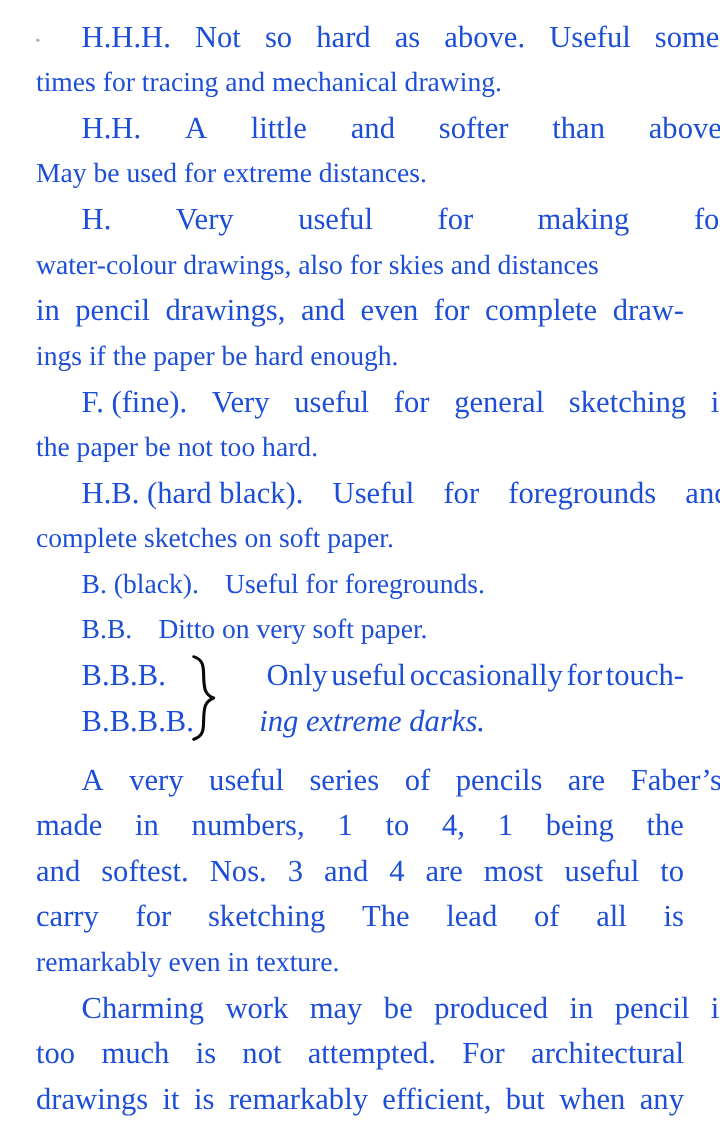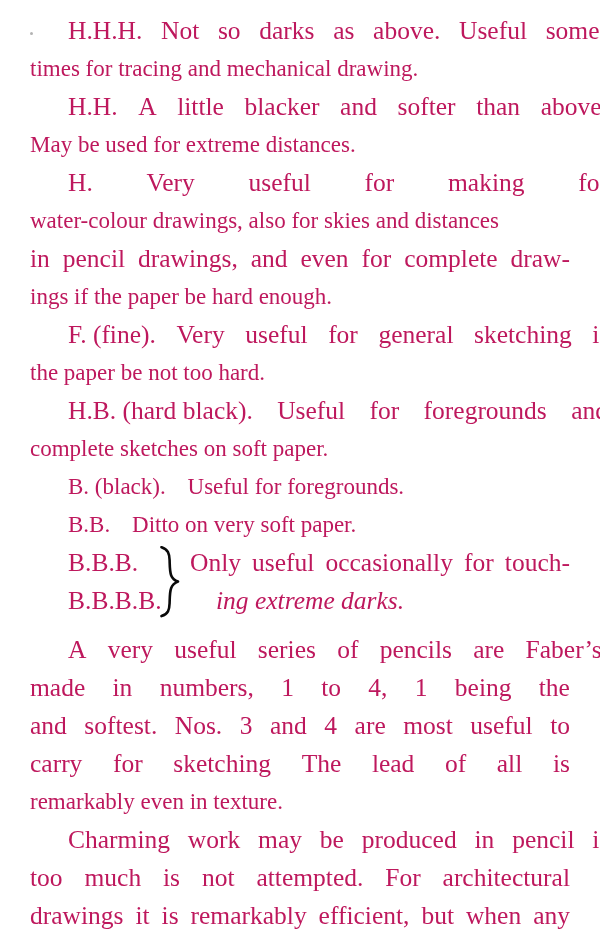--- a/index.html
+++ b/index.html
@@ -7,21 +7,21 @@
     padding: 0;
     background: #ffffff;
   }
   #page {
     position: relative;
     width: 600px;
     height: 940px;
     background: #ffffff;
     overflow: hidden;
     font-family: "Liberation Serif", "DejaVu Serif", serif;
-    color: #be185d;
+    color: #1d4ed8;
   }
   .column {
     position: absolute;
     left: 30px;
     top: 0;
     width: 540px;
   }
   
   .jline {
     display: flex;
@@ -70,20 +70,21 @@
     left: 160px;
     top: 0;
     width: 380px;
     font-size: 25.5px;
     line-height: 38px;
   }
   .brace-text .r1 {
     display: flex;
     justify-content: space-between;
     height: 38px;
+    margin-left: 32px;
   }
   .brace-text .r1 > span { white-space: pre; }
   .brace-text .r2 {
     height: 38px;
     white-space: pre;
     padding-left: 26px;
     font-style: italic;
   }
 
   
@@ -104,35 +105,34 @@
 
   <div class="speck" style="left:30px; top:32px;"></div>
 
   <div class="column" style="top:12px;">
 
     <div>
       <div class="jline ind">
         <span>H.H.H.</span>
         <span>Not</span>
         <span>so</span>
-        <span>darks</span>
+        <span>hard</span>
         <span>as</span>
         <span>above.</span>
         <span>Useful</span>
         <span>some-</span>
       </div>
       <div class="lline">times for tracing and mechanical drawing.</div>
     </div>
 
     <div>
       <div class="jline ind">
         <span>H.H.</span>
         <span>A</span>
         <span>little</span>
-        <span>blacker</span>
         <span>and</span>
         <span>softer</span>
         <span>than</span>
         <span>above.</span>
       </div>
       <div class="lline">May be used for extreme distances.</div>
     </div>
 
     <div>
       <div class="jline ind">

